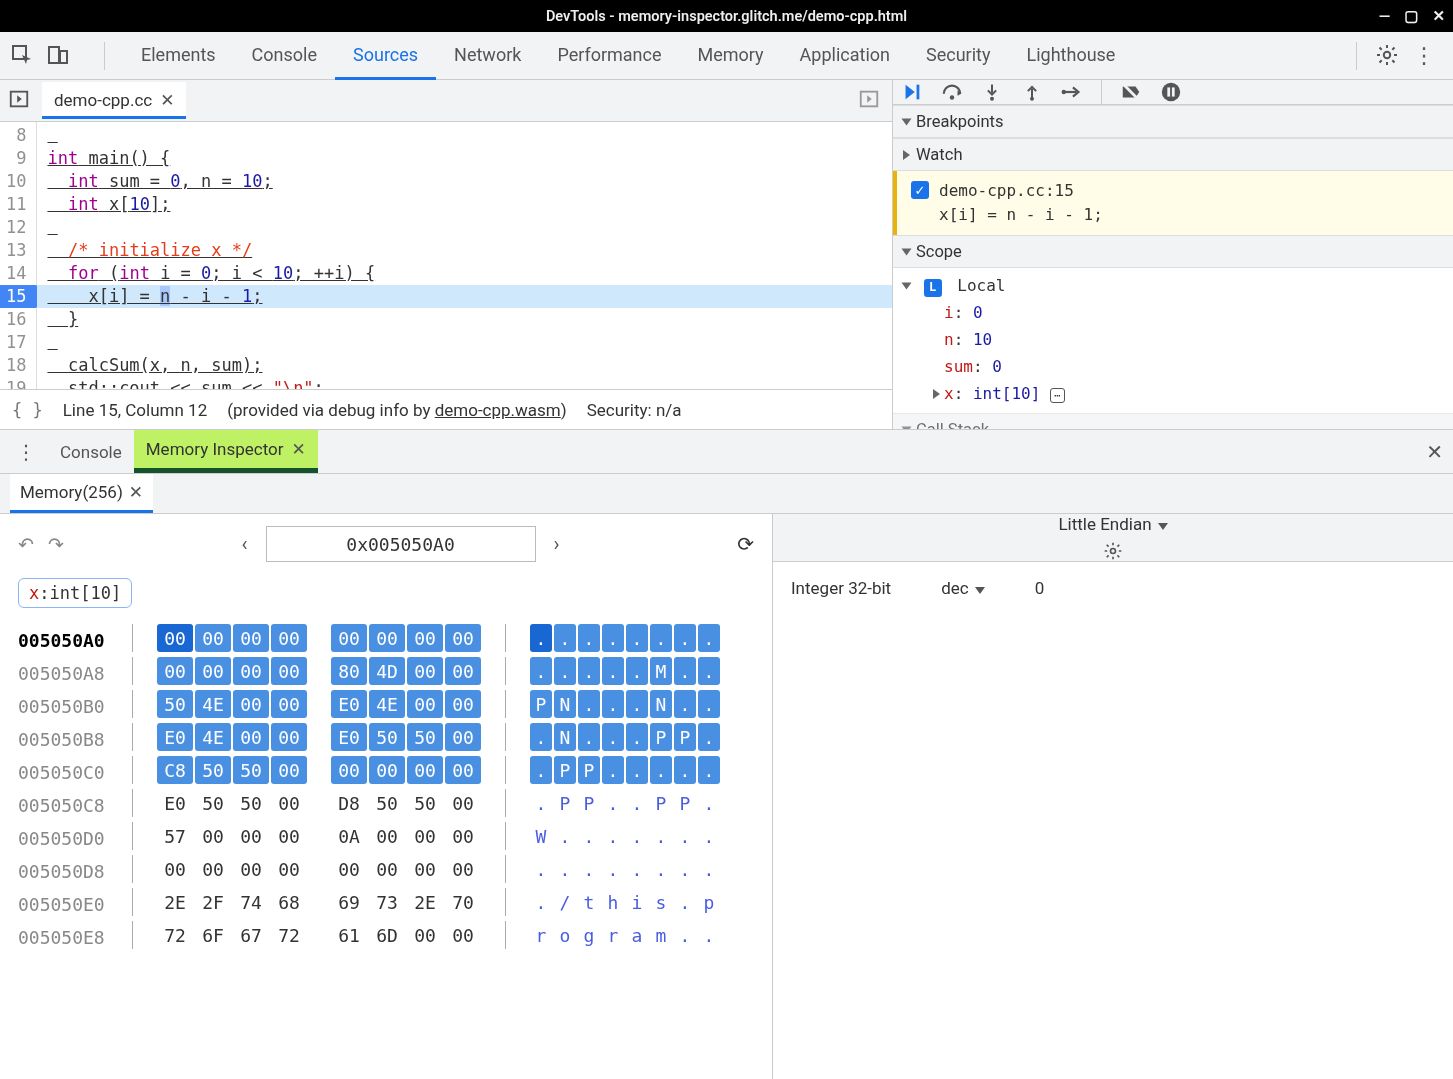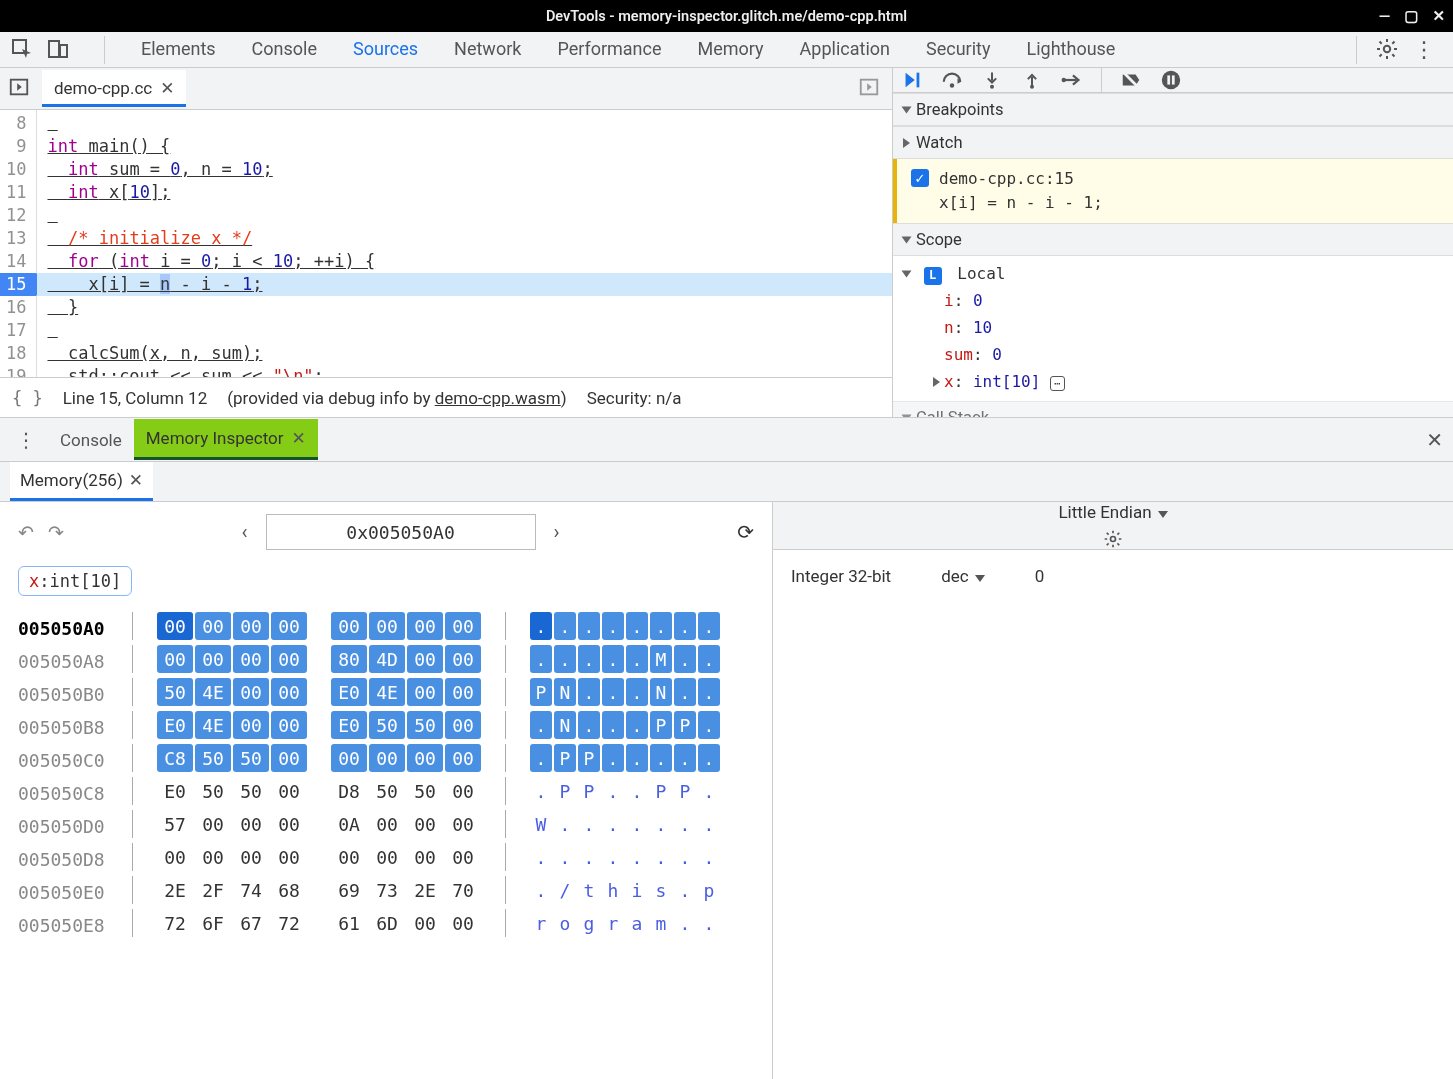--- a/index.html
+++ b/index.html
@@ -22,21 +22,21 @@
     display: flex;
     align-items: center;
     justify-content: center;
     font-size: 14.5px;
     font-weight: 600;
     position: relative;
     flex: 0 0 auto;
   }
   .titlebar .controls { position: absolute; right: 8px; display: flex; gap: 14px; font-size: 15px; }
   .mainnav {
-    height: 36px;
+    height: 48px;
     display: flex;
     align-items: center;
     border-bottom: 1px solid #ccc;
     padding: 0 10px;
     background: #f1f3f4;
     flex: 0 0 auto;
     gap: 4px;
     font-size: 18px;
   }
   .mainnav-devicons { display:flex; gap:10px; padding-right:14px; }
@@ -162,21 +162,21 @@
     height: 44px;
     display:flex;
     align-items:center;
     gap: 6px;
     padding: 0 10px;
     border-bottom:1px solid #ccc;
     background:#f1f3f4;
     font-size:17px;
   }
   .drawer-tab { padding: 9px 12px; color:#555; display:flex; align-items:center; gap:8px;}
-  .drawer-tab.active { color:#333; border-bottom: 3px solid #14532d; background:#84cc16;}
+  .drawer-tab.active { color:#333; border-bottom: 5px solid #14532d; background:#bef264;}
   .drawer-spacer{flex:1;}
   .drawer-close{font-size:20px;color:#555;}
 
   .mem-tabs {
     height:40px; display:flex; align-items:center; padding:0 10px;
     border-bottom:1px solid #ccc; font-size:17px; background:#f1f3f4;
   }
   .mem-tab { display:flex;align-items:center;gap:6px; padding:8px 10px; background:#fff; border-bottom:3px solid #1a73e8;}
 
   .mem-body { display:flex; flex:1; min-height:0;}

